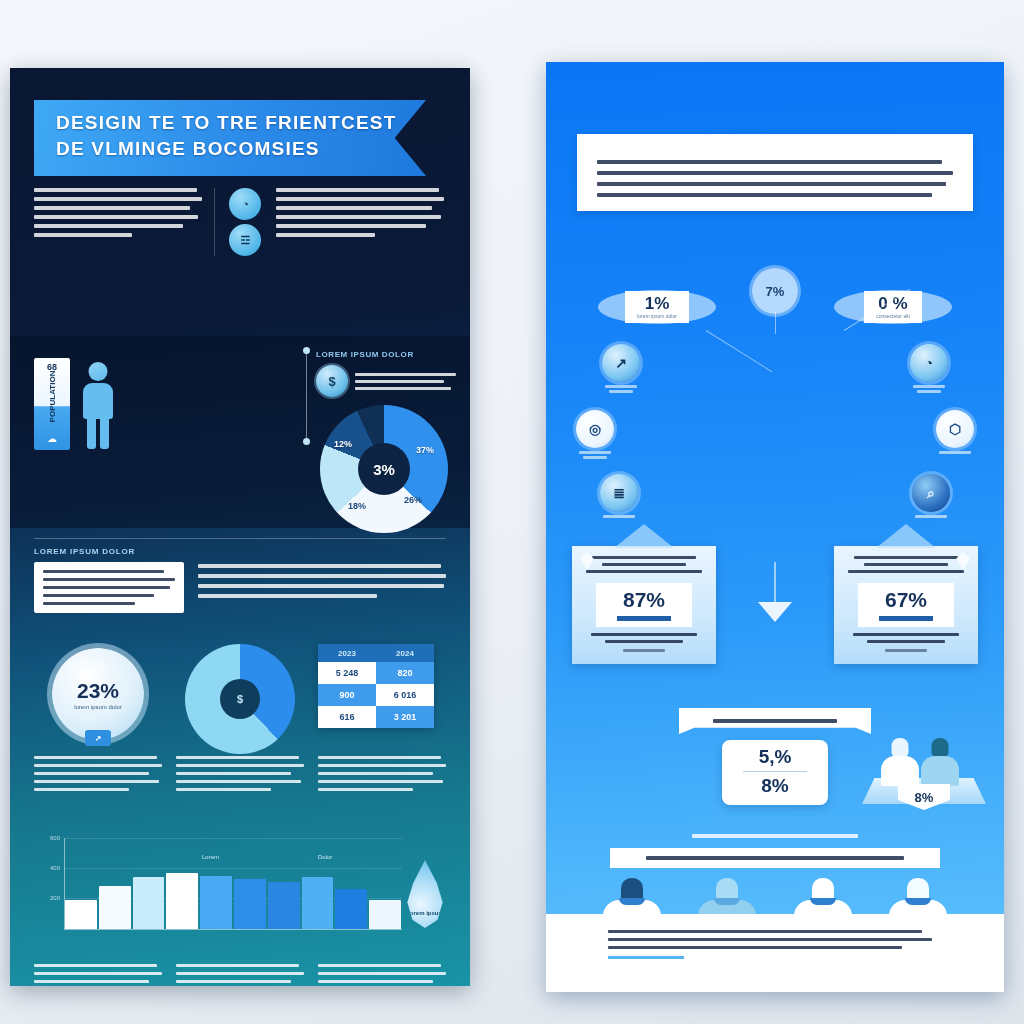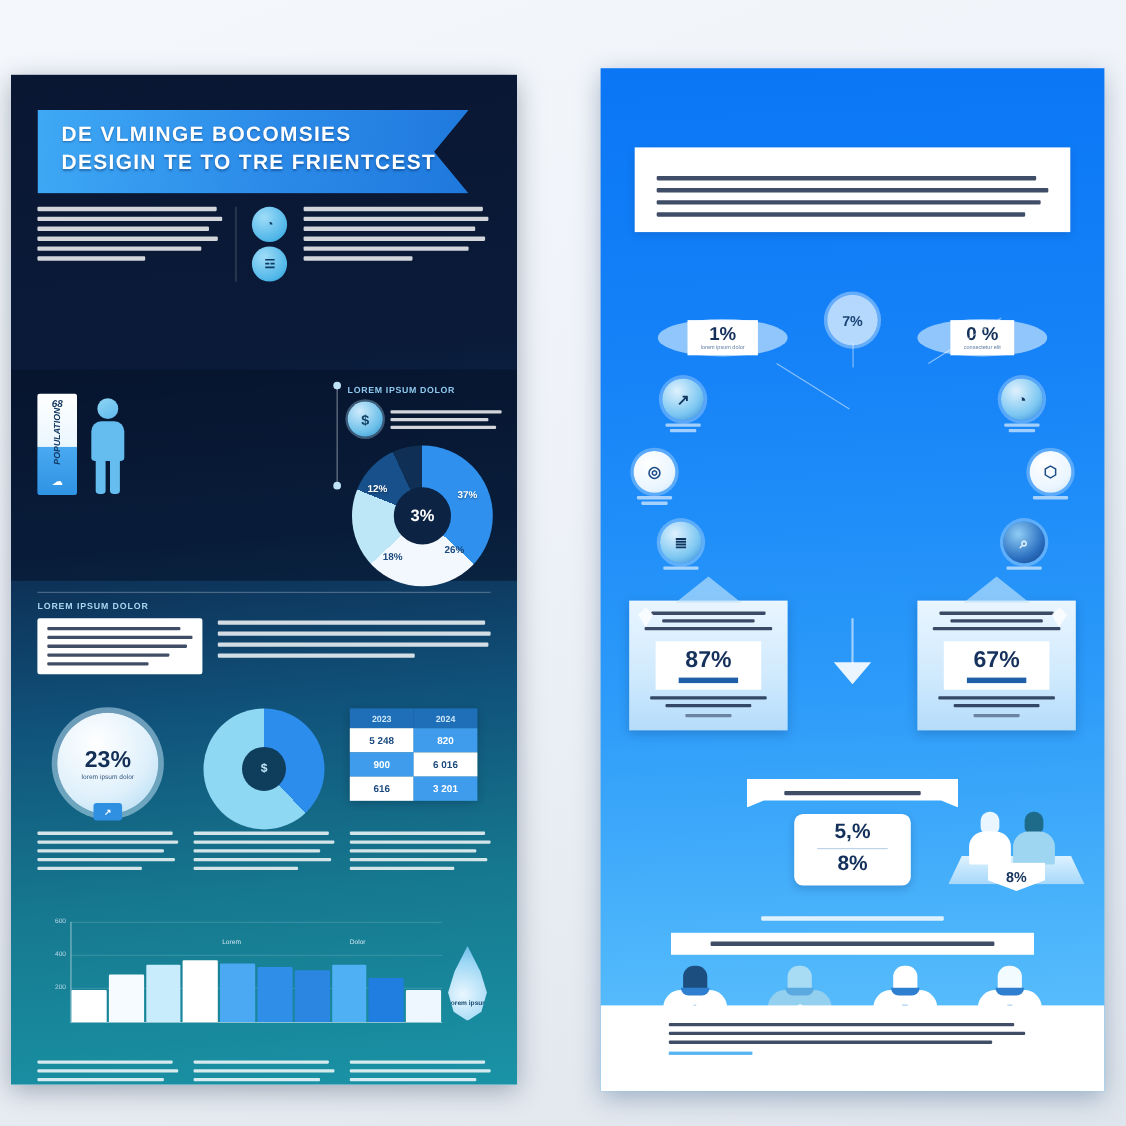--- a/index.html
+++ b/index.html
@@ -45,21 +45,21 @@
   .lp-intro .icons { width:44px; display:flex; flex-direction:column; align-items:center; gap:4px; }
   .circ-ico {
     width:32px;height:32px;border-radius:50%;
     background:radial-gradient(circle at 35% 30%,#9fdcf8,#4fb6e8 70%,#2d94cf);
     display:flex;align-items:center;justify-content:center;
     color:#0d3a60;font-size:11px;font-weight:bold;
   }
 
   
   #people-row { position:absolute; top:282px; left:24px; width:270px; height:100px; display:flex; gap:10px; align-items:flex-end;}
-  .pb-unit { display:flex; gap:8px; align-items:flex-end;font-style:italic; }
+  .pb-unit { display:flex; gap:8px; align-items:flex-end; }
   .vcard {
     width:36px; height:92px; border-radius:2px;
     background:linear-gradient(180deg,#ffffff 0%,#eaf6ff 52%,#49a9f0 53%,#2f93e4 100%);
     position:relative; overflow:hidden;
   }
   .vcard .vtxt {
     position:absolute; left:50%; top:34px; transform:translateX(-50%) rotate(-90deg);
     transform-origin:center; white-space:nowrap; font-size:8px; font-weight:bold; color:#143a63;
   }
   .vcard .vnum { position:absolute; top:4px; left:0; right:0; text-align:center; font-size:9px; font-weight:bold; color:#10335c;}
@@ -284,22 +284,22 @@
   #rp-footer .link{width:76px;height:3px;background:#57b4f0;margin-top:7px;}
 </style>
 </head>
 <body>
 
 <div id="left-panel">
 
   <div class="lp-band-dark" style="top:268px;height:192px;"></div>
 
   <div id="title-ribbon">
+    <div class="t">DESIGIN TE TO TRE FRIENTCEST</div>
     <div class="t">DE VLMINGE BOCOMSIES</div>
-    <div class="t">DESIGIN TE TO TRE FRIENTCEST</div>
   </div>
 
   <div class="lp-intro">
     <div class="col lines">
       <span class="tl w" style="height:4px;width:96%;margin-bottom:5px"></span>
       <span class="tl w" style="height:4px;width:99%;margin-bottom:5px"></span>
       <span class="tl w" style="height:4px;width:92%;margin-bottom:5px"></span>
       <span class="tl w" style="height:4px;width:97%;margin-bottom:5px"></span>
       <span class="tl w" style="height:4px;width:88%;margin-bottom:5px"></span>
       <span class="tl w" style="height:4px;width:58%"></span>

